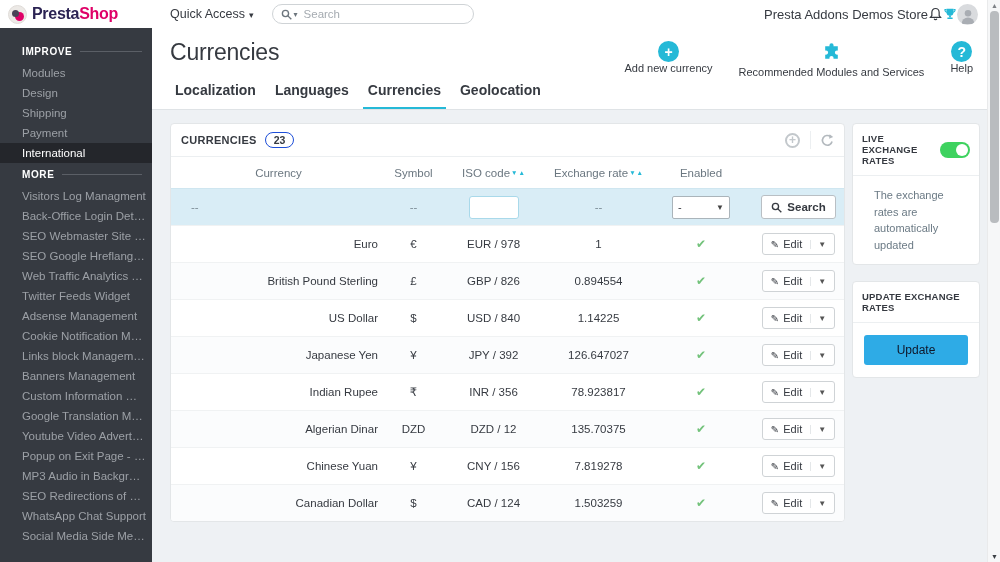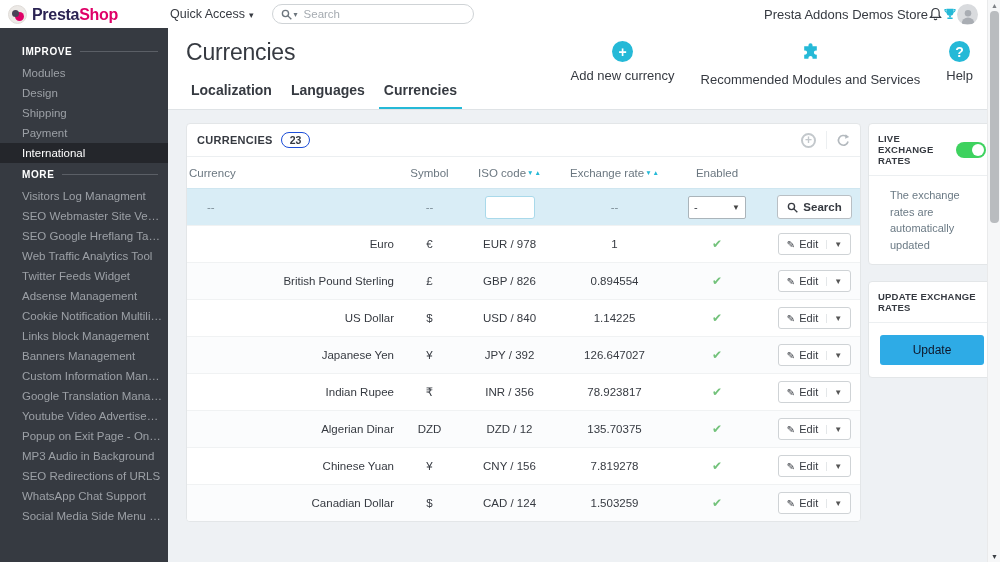--- a/index.html
+++ b/index.html
@@ -8,81 +8,81 @@
     --sb-bg:#363a41; --sb-active:#24262b; --filter-bg:#d9edf6; --content-bg:#eef1f4;
     --text:#363a41; --muted:#6b7780;
   }
   *{box-sizing:border-box;margin:0;padding:0}
   html,body{width:1000px;height:562px;overflow:hidden;background:#fff;
     font-family:"Liberation Sans","DejaVu Sans",sans-serif;color:var(--text);}
   .app{position:relative;width:1000px;height:562px;}
 
   
   .topbar{height:28px;display:flex;align-items:center;background:#fff;}
-  .logo-zone{width:152px;flex:none;display:flex;align-items:flex-end;padding-left:8px;cursor:pointer}
+  .logo-zone{width:152px;flex:none;display:flex;align-items:center;padding-left:8px;cursor:pointer}
   .logo-mark{width:19px;height:19px;border-radius:50%;background:#ece9e6;position:relative;flex:none;margin-right:5px;border:1px solid #e0dcd8}
   .logo-mark:before{content:"";position:absolute;right:2px;bottom:2px;width:9px;height:9px;border-radius:50%;background:var(--pink)}
   .logo-mark:after{content:"";position:absolute;left:3px;top:4px;width:7px;height:7px;border-radius:50%;background:#4a4257}
   .logo-presta{font-size:16px;font-weight:bold;color:var(--brand-dark);letter-spacing:-.3px}
   .logo-shop{font-size:16px;font-weight:bold;color:var(--pink);letter-spacing:-.3px}
   .quick-access{margin-left:18px;font-size:12.5px;color:var(--text);cursor:pointer;white-space:nowrap}
   .quick-access .caret{font-size:9px;margin-left:4px;color:var(--text)}
   .search-box{margin-left:18px;width:202px;height:20px;border:1px solid #cfd3d6;border-radius:10px;
     display:flex;align-items:center;padding:0 8px;background:#fff}
   .search-box .caret{font-size:8px;color:#6c757d;margin:0 6px 0 2px}
   .search-box input{border:none;outline:none;flex:1;font-size:11.5px;color:var(--text);background:transparent;min-width:0}
   .search-box input::placeholder{color:#a5abb1}
   .topbar-right{margin-left:auto;display:flex;align-items:center;padding-right:22px;}
   .store-name{font-size:13px;color:var(--text);white-space:nowrap;cursor:pointer}
   .top-icon{display:inline-flex;align-items:center;justify-content:center;cursor:pointer}
   .avatar{width:21px;height:21px;border-radius:50%;background:#d9dbde;overflow:hidden;display:flex;align-items:flex-end;justify-content:center;cursor:pointer}
 
   
   .main-row{display:flex;height:534px;}
-  .sidebar{width:168px;flex:none;background:var(--sb-bg);padding-top:12px;overflow:hidden}
+  .sidebar{width:152px;flex:none;background:var(--sb-bg);padding-top:12px;overflow:hidden}
   .sb-title{display:flex;align-items:center;padding:6px 10px 6px 22px;font-size:10px;font-weight:bold;
     color:#fff;letter-spacing:.6px}
   .sb-title i{flex:1;height:1px;background:#5b5f66;margin-left:8px}
   .sb-item{padding:4px 6px 4px 22px;font-size:11.5px;color:#9ca0a6;cursor:pointer;white-space:nowrap;overflow:hidden;text-overflow:ellipsis}
   .sb-item.active{background:var(--sb-active);color:#fff}
   .content{flex:1;display:flex;flex-direction:column;min-width:0}
 
   
   .content-header{background:#fff;padding:8px 0 0 18px;position:relative}
   .breadcrumb{font-size:11px;color:#8a949c}
   .breadcrumb .bc-parent{color:#8a949c;cursor:pointer}
   .breadcrumb .bc-sep{margin:0 6px;color:#b9bfc4}
   .breadcrumb .bc-current{color:var(--text);font-weight:bold}
   h1.page-title{font-size:23px;font-weight:500;color:var(--text);margin-top:3px;letter-spacing:-.2px}
   .header-actions{position:absolute;top:13px;right:27px;display:flex;gap:26px}
   .h-action{display:flex;flex-direction:column;align-items:center;cursor:pointer;max-width:220px}
   .h-action .circle-ico{width:21px;height:21px;border-radius:50%;background:var(--accent);color:#fff;
     font-size:14px;font-weight:bold;display:flex;align-items:center;justify-content:center;line-height:1}
-  .h-action .lbl{font-size:13px;color:var(--text);margin-top:6px;white-space:nowrap}
+  .h-action .lbl{font-size:11px;color:var(--text);margin-top:0;white-space:nowrap}
   .tabs{display:flex;margin-top:16px}
   .tab{font-size:14px;font-weight:600;color:var(--text);padding:0 5px 9px;margin-right:9px;cursor:pointer;border-bottom:2px solid transparent}
   .tab.active{border-bottom:2px solid var(--accent)}
 
   
   .content-body{flex:1;background:var(--content-bg);border-top:1px solid #dfe3e6;padding:13px 0 0 18px;display:flex;align-items:flex-start}
   .panel{width:675px;flex:none;background:#fff;border:1px solid #e3e6e8;border-radius:4px;overflow:hidden}
   .panel-header{display:flex;align-items:center;padding:7px 10px;border-bottom:1px solid #eceff1}
   .ph-title{font-size:11px;font-weight:bold;color:var(--text);letter-spacing:.3px}
   .badge{display:inline-block;border:1px solid #1d4ed8;border-radius:10px;padding:1px 8px;font-size:10.5px;
     font-weight:bold;color:var(--text);background:#fff;margin-left:8px}
   .ph-right{margin-left:auto;display:flex;align-items:center}
   .circle-plus{width:15px;height:15px;border:2px solid #c3c8cc;border-radius:50%;color:#c3c8cc;font-size:12px;
     font-weight:bold;display:flex;align-items:center;justify-content:center;line-height:1;cursor:pointer}
   .ph-div{width:1px;height:18px;background:#eceff1;margin:0 10px}
   .refresh{cursor:pointer;display:inline-flex}
 
   table.grid{width:100%;border-collapse:collapse;table-layout:fixed}
   col.c1{width:215px} col.c2{width:55px} col.c3{width:105px} col.c4{width:105px} col.c5{width:100px} col.c6{width:95px}
   thead th{font-size:11.5px;font-weight:normal;color:var(--muted);padding:10px 8px 9px;white-space:nowrap}
-  thead th.left{text-align:left;padding-left:2px}
+  thead th.left{text-align:center;padding-left:8px}
   .sort i{font-style:normal;font-size:6.5px;color:var(--accent);margin-left:1px;vertical-align:2px;cursor:pointer}
   tr.filter-row td{background:var(--filter-bg);padding:6px 8px;font-size:11.5px;color:#7d8d97;text-align:center;border-top:1px solid #cfe6f0}
   tr.filter-row td.left{text-align:left;padding-left:20px}
   .filter-input{width:50px;height:23px;border:1px solid #a9d9ea;border-radius:3px;background:#fff;outline:none;
     padding:0 5px;font-size:11px;color:var(--text)}
   .filter-select{display:inline-flex;align-items:center;justify-content:space-between;width:58px;height:23px;
     border:1px solid #aab4ba;border-radius:2px;background:#fff;padding:0 5px;cursor:pointer;font-size:11px;color:var(--text)}
   .filter-select .sel-caret{font-size:8px;color:#444}
   .search-btn{display:inline-flex;align-items:center;gap:5px;height:24px;border:1px solid #b9bfc4;border-radius:3px;
     background:#fff;padding:0 9px;font-size:11.5px;font-weight:bold;color:var(--text);cursor:pointer;
@@ -175,20 +175,21 @@
           <div class="sb-item">Modules</div>
           <div class="sb-item">Design</div>
           <div class="sb-item">Shipping</div>
           <div class="sb-item">Payment</div>
           <div class="sb-item active">International</div>
           <div class="sb-title">
             <span>MORE</span>
             <i></i>
           </div>
           <div class="sb-item">Visitors Log Managment</div>
+          <div class="sb-item">Back-Office Login Details</div>
           <div class="sb-item">SEO Webmaster Site Verification</div>
           <div class="sb-item">SEO Google Hreflang Tags for ...</div>
           <div class="sb-item">Web Traffic Analytics Tool</div>
           <div class="sb-item">Twitter Feeds Widget</div>
           <div class="sb-item">Adsense Management</div>
           <div class="sb-item">Cookie Notification Multilingual</div>
           <div class="sb-item">Links block Management</div>
           <div class="sb-item">Banners Management</div>
           <div class="sb-item">Custom Information Managem...</div>
           <div class="sb-item">Google Translation Management</div>
@@ -221,20 +222,21 @@
           <div class="h-action">
             <span class="circle-ico">?</span>
             <span class="lbl">Help</span>
           </div>
         </div>
 
         <div class="tabs">
             <div class="tab">Localization</div>
             <div class="tab">Languages</div>
             <div class="tab active">Currencies</div>
+            <div class="tab">Geolocation</div>
           </div>
       </div>
 
       <div class="content-body">
 
         <div class="panel">
           <div class="panel-header">
             <span class="ph-title">CURRENCIES</span>
             <span class="badge">23</span>
             <div class="ph-right">

